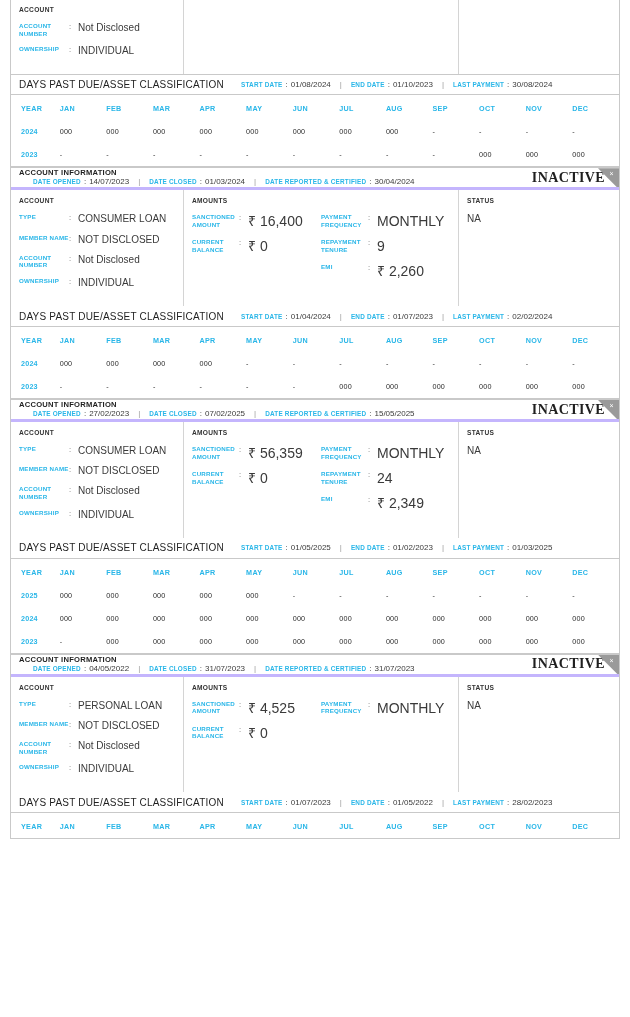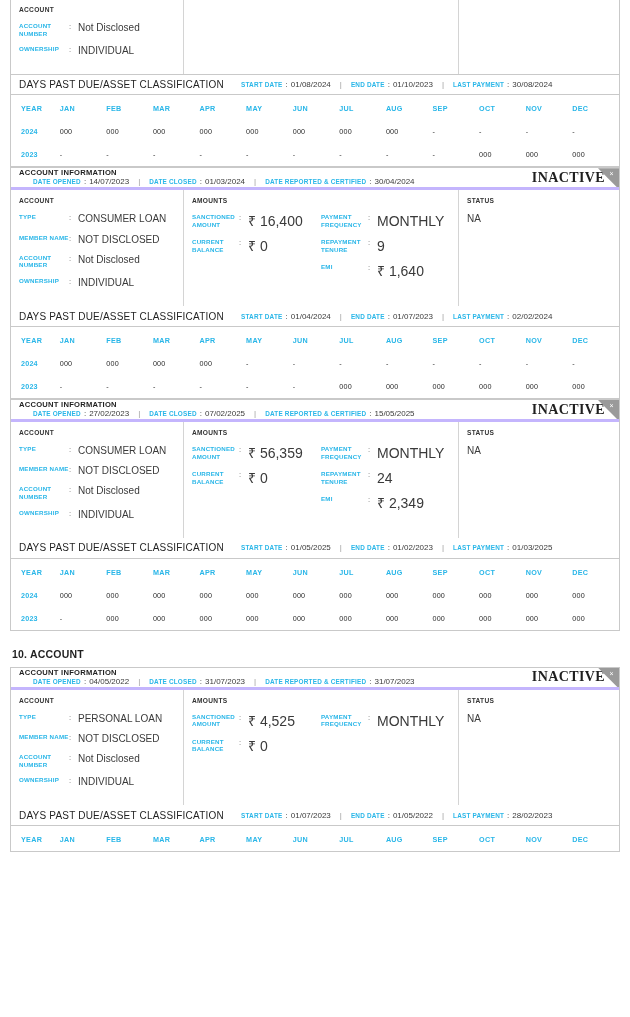--- a/index.html
+++ b/index.html
@@ -363,21 +363,21 @@
                 <span class="f-val">MONTHLY</span>
               </div>
               <div class="field">
                 <span class="f-lbl">REPAYMENT TENURE</span>
                 <span class="f-colon">:</span>
                 <span class="f-val">9</span>
               </div>
               <div class="field">
                 <span class="f-lbl">EMI</span>
                 <span class="f-colon">:</span>
-                <span class="f-val">₹ 1,640</span>
+                <span class="f-val">₹ 2,260</span>
               </div>
             </div>
           </div>
           <div class="panel panel-status">
             <div class="panel-title">STATUS</div>
             <div class="f-val-plain">NA</div>
           </div>
         </div>
         <div class="dpd-header">
           <div class="dpd-title">DAYS PAST DUE/ASSET CLASSIFICATION</div>
@@ -588,20 +588,35 @@
               <th>JUL</th>
               <th>AUG</th>
               <th>SEP</th>
               <th>OCT</th>
               <th>NOV</th>
               <th>DEC</th>
             </tr>
           </thead>
           <tbody>
             <tr>
+              <td class="year">2025</td>
+              <td class="v">000</td>
+              <td class="v">000</td>
+              <td class="v">000</td>
+              <td class="v">000</td>
+              <td class="v">000</td>
+              <td class="v">-</td>
+              <td class="v">-</td>
+              <td class="v">-</td>
+              <td class="v">-</td>
+              <td class="v">-</td>
+              <td class="v">-</td>
+              <td class="v">-</td>
+            </tr>
+            <tr>
               <td class="year">2024</td>
               <td class="v">000</td>
               <td class="v">000</td>
               <td class="v">000</td>
               <td class="v">000</td>
               <td class="v">000</td>
               <td class="v">000</td>
               <td class="v">000</td>
               <td class="v">000</td>
               <td class="v">000</td>
@@ -620,21 +635,20 @@
               <td class="v">000</td>
               <td class="v">000</td>
               <td class="v">000</td>
               <td class="v">000</td>
               <td class="v">000</td>
               <td class="v">000</td>
             </tr>
           </tbody>
         </table>
       </div>
-      <div class="section-heading">10. ACCOUNT</div>
       <div class="card">
         <div class="card-header">
           <span class="hdr-title">ACCOUNT INFORMATION</span>
           <span class="hdr-meta">
             <span class="hdr-lbl">DATE OPENED</span>
             <span class="hdr-val">:</span>
             <span class="hdr-val">04/05/2022</span>
             <span class="hdr-sep">|</span>
             <span class="hdr-lbl">DATE CLOSED</span>
             <span class="hdr-val">:</span>

